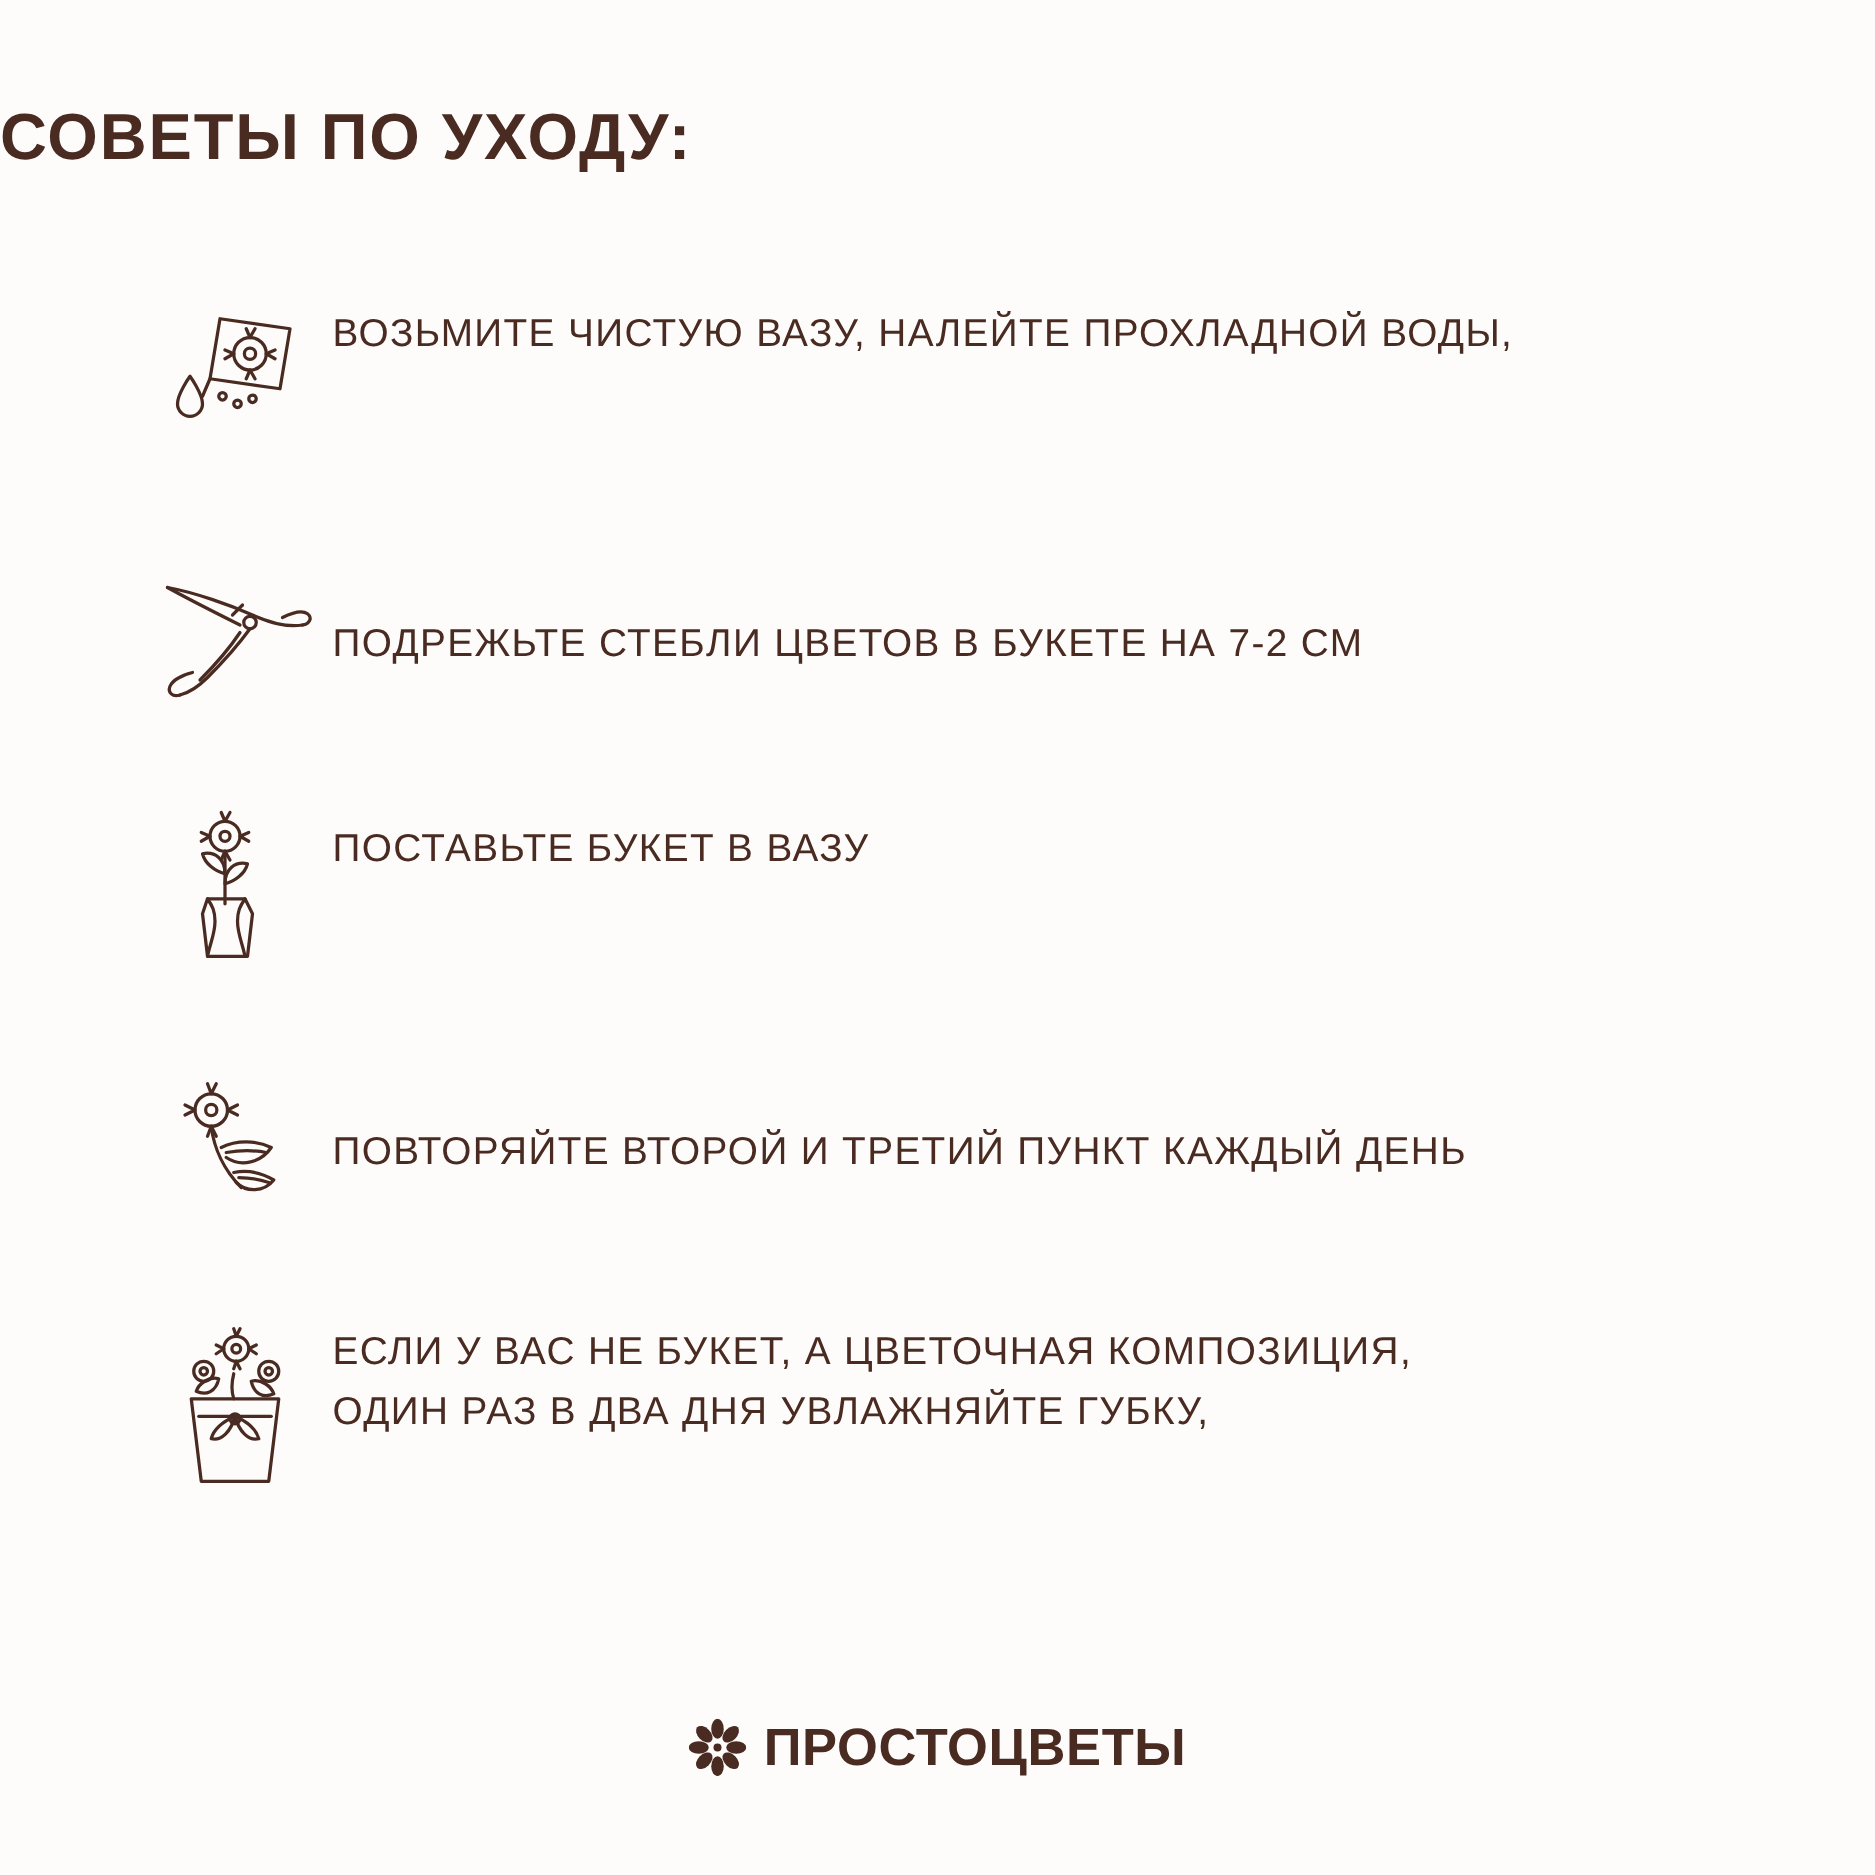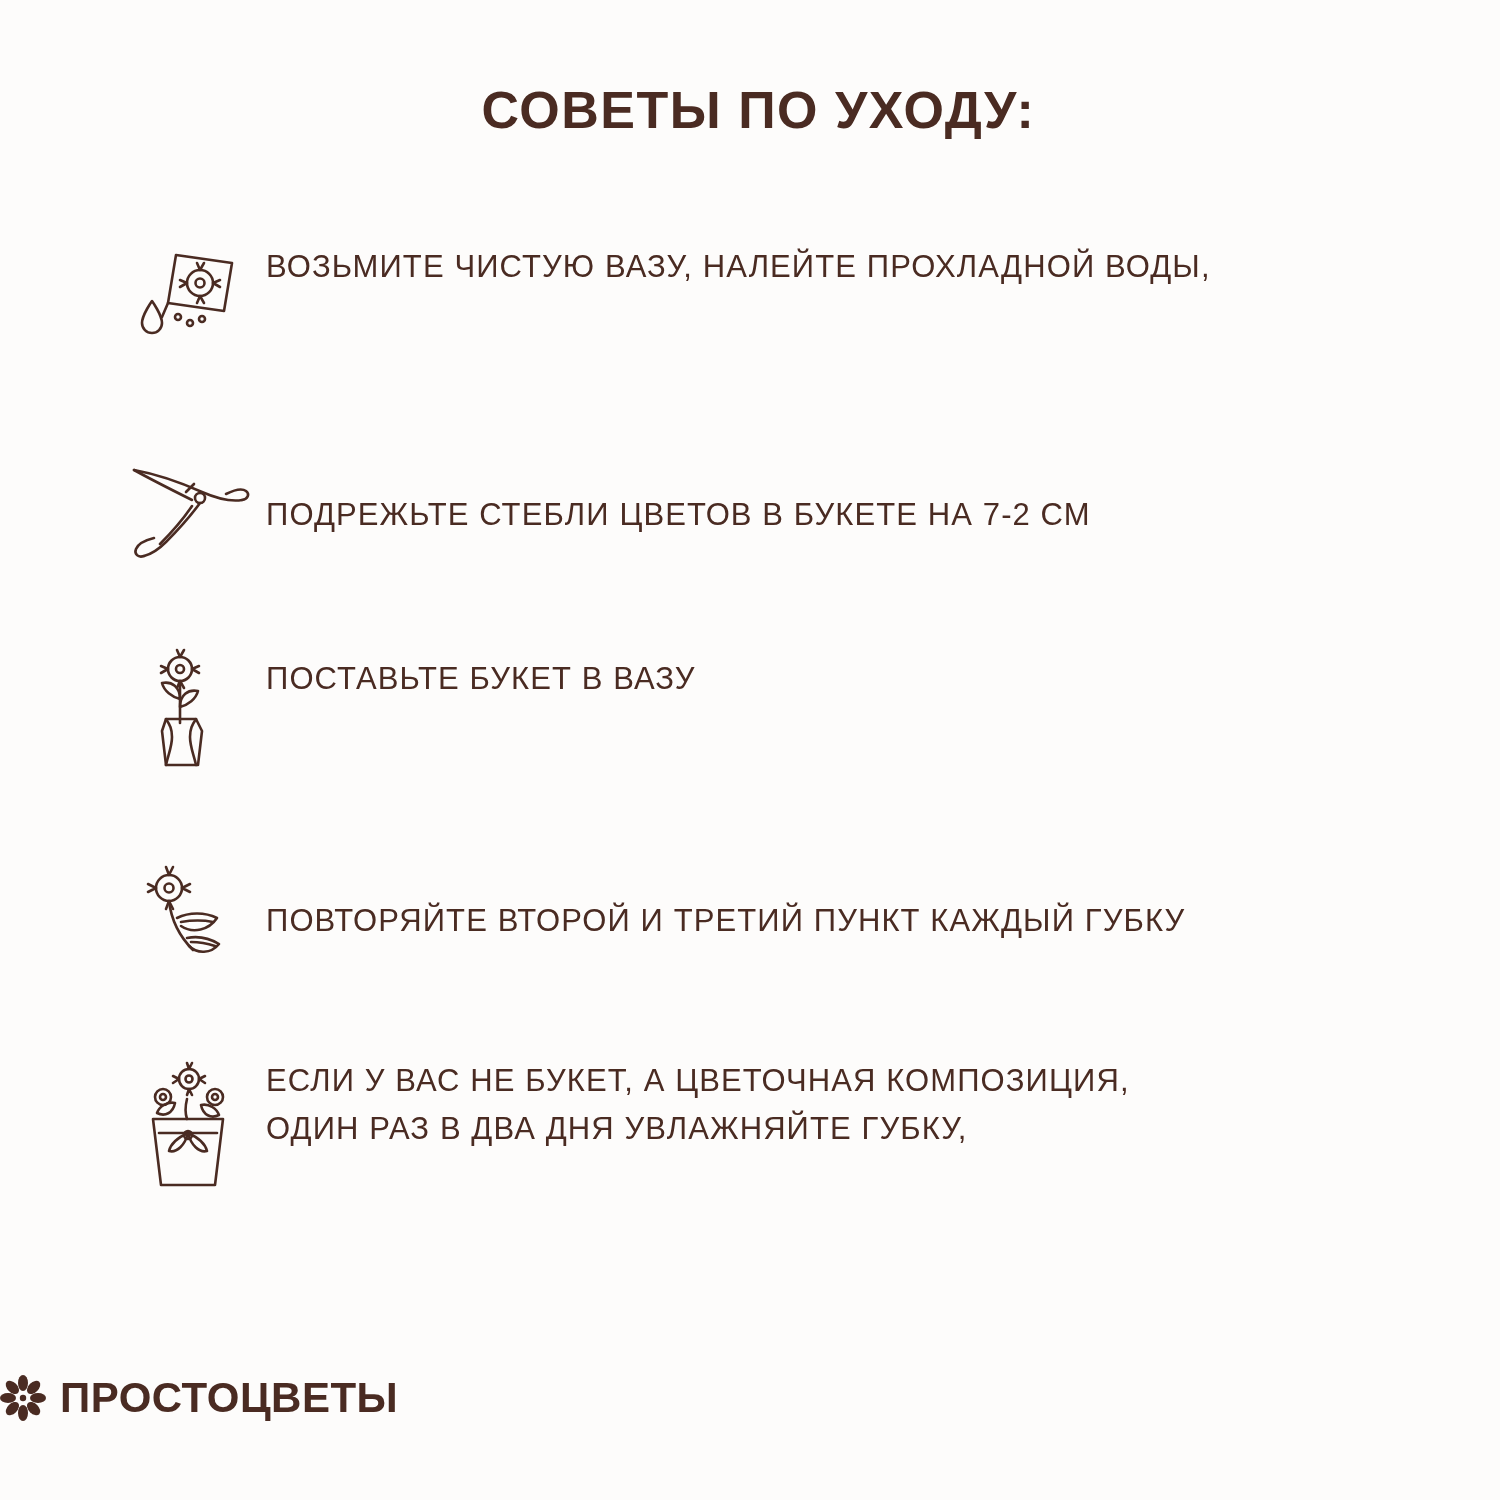--- a/index.html
+++ b/index.html
@@ -14,28 +14,26 @@
     color: #4a2b22;
     overflow: hidden;
   }
   .page {
     position: relative;
     width: 1500px;
     height: 1500px;
     box-sizing: border-box;
   }
   .title {
-    text-align: center;
     font-size: 52px;
     font-weight: bold;
     letter-spacing: 1.5px;
     color: #4a2b22;
     padding-top: 82px;
     line-height: 1.1;
-    padding-left: 17px;
   }
   .tips {
     margin-top: 96px;
   }
   .tip {
     display: flex;
     align-items: flex-start;
     padding: 0 90px 0 116px;
     min-height: 140px;
   }
@@ -68,20 +66,21 @@
   .footer {
     position: absolute;
     left: 0;
     right: 0;
     bottom: 78px;
     text-align: center;
   }
   .brand-row {
     display: flex;
     align-items: center;
+    justify-content: center;
     gap: 14px;
   }
   .brand-name {
     font-size: 42px;
     font-weight: bold;
     letter-spacing: 0.5px;
     color: #4a2b22;
   }
   .brand-tagline {
     margin-top: 14px;
@@ -163,21 +162,21 @@
           <circle cx="38" cy="26" r="4.5"></circle>
           <path d="M38 13 L35 5 M38 13 L42 5 M51 26 L59 22 M51 26 L59 30 M38 39 L35 47 M38 39 L42 47 M25 26 L17 22 M25 26 L17 30"></path>
           <path d="M38 39 C40 56 48 74 62 88"></path>
           <path d="M46 56 C58 50 74 50 86 56 C78 68 62 72 50 64"></path>
           <path d="M56 76 C66 74 78 76 88 82 C80 92 66 92 58 84"></path>
           <path d="M50 60 C62 58 72 58 82 60"></path>
           <path d="M60 80 C70 80 78 82 84 84"></path>
         </svg>
       </div>
       <div class="tip-text">
-        <div>ПОВТОРЯЙТЕ ВТОРОЙ И ТРЕТИЙ ПУНКТ КАЖДЫЙ ГУБКУ</div>
+        <div>ПОВТОРЯЙТЕ ВТОРОЙ И ТРЕТИЙ ПУНКТ КАЖДЫЙ ДЕНЬ</div>
       </div>
     </div>
 
     <div class="tip tip-5">
       <div class="tip-icon">
         <svg width="120" height="140" viewBox="0 0 120 140" fill="none" stroke="#4a2b22" stroke-width="2.6" stroke-linecap="round" stroke-linejoin="round">
           <circle cx="58" cy="20" r="10"></circle>
           <circle cx="58" cy="20" r="3.5"></circle>
           <path d="M58 10 L56 4 M58 10 L61 4 M68 20 L74 17 M68 20 L74 24 M58 30 L56 36 M58 30 L61 36 M48 20 L42 17 M48 20 L42 24"></path>
           <circle cx="32" cy="38" r="8"></circle>

